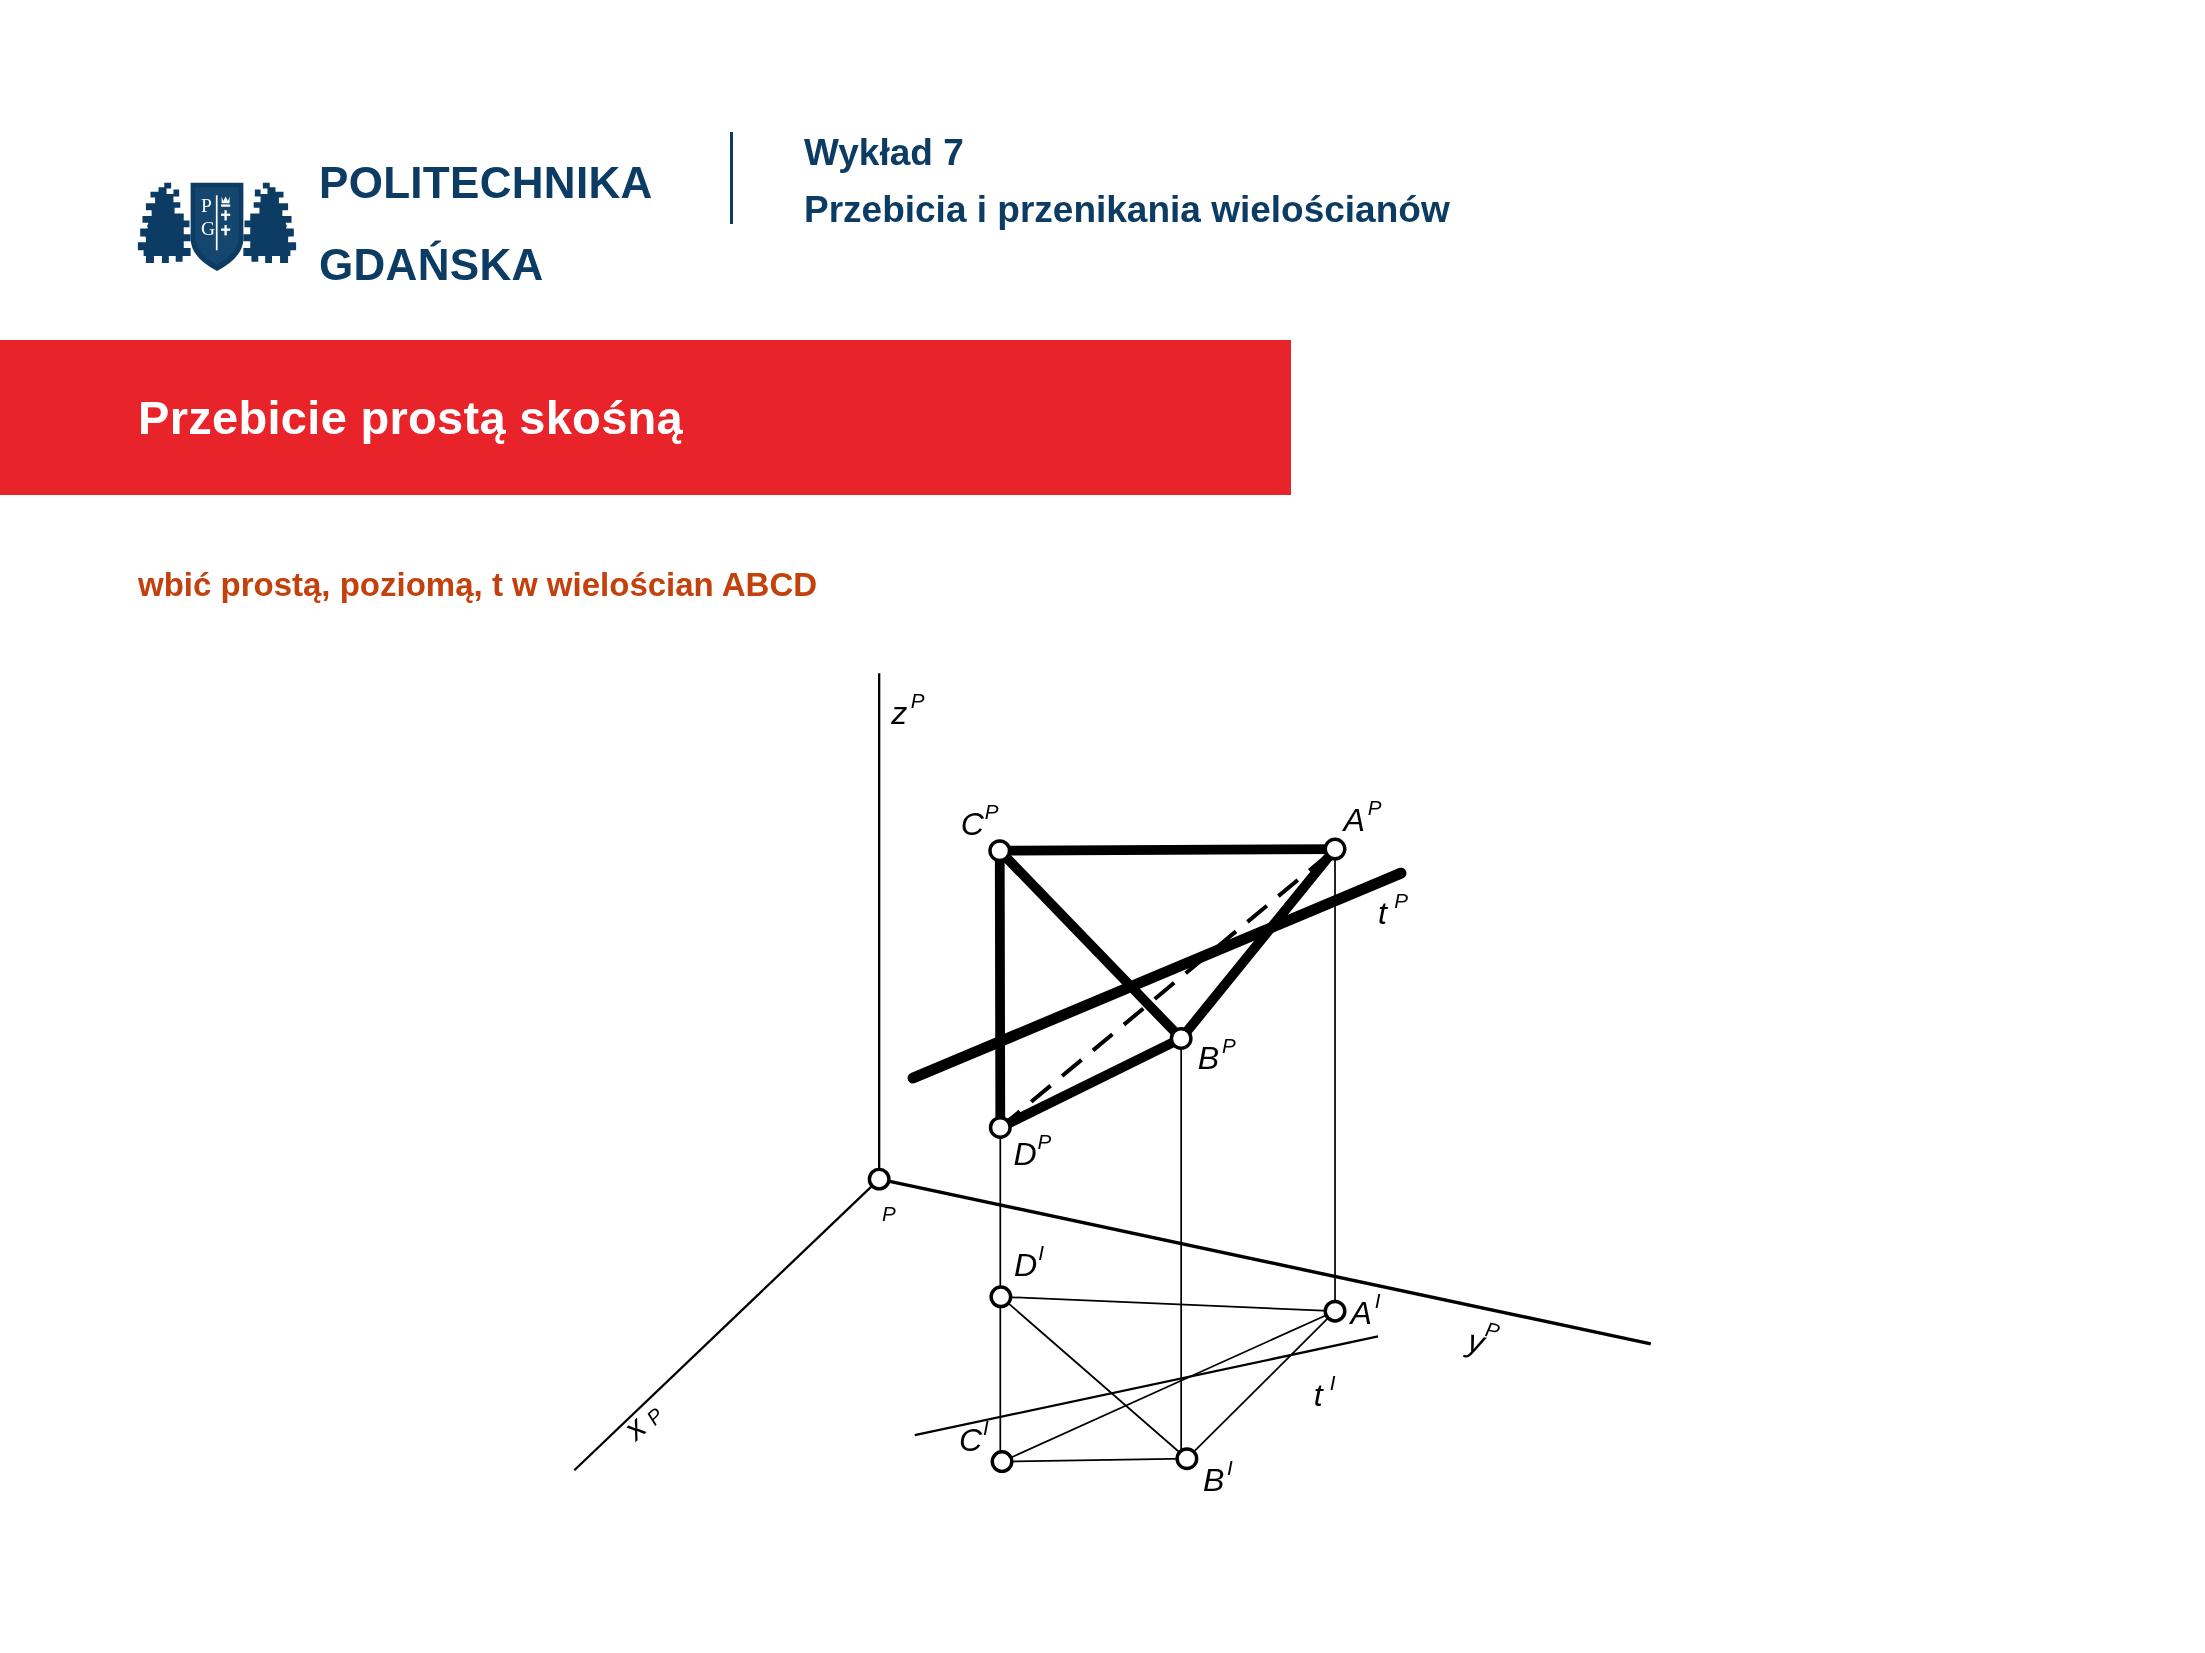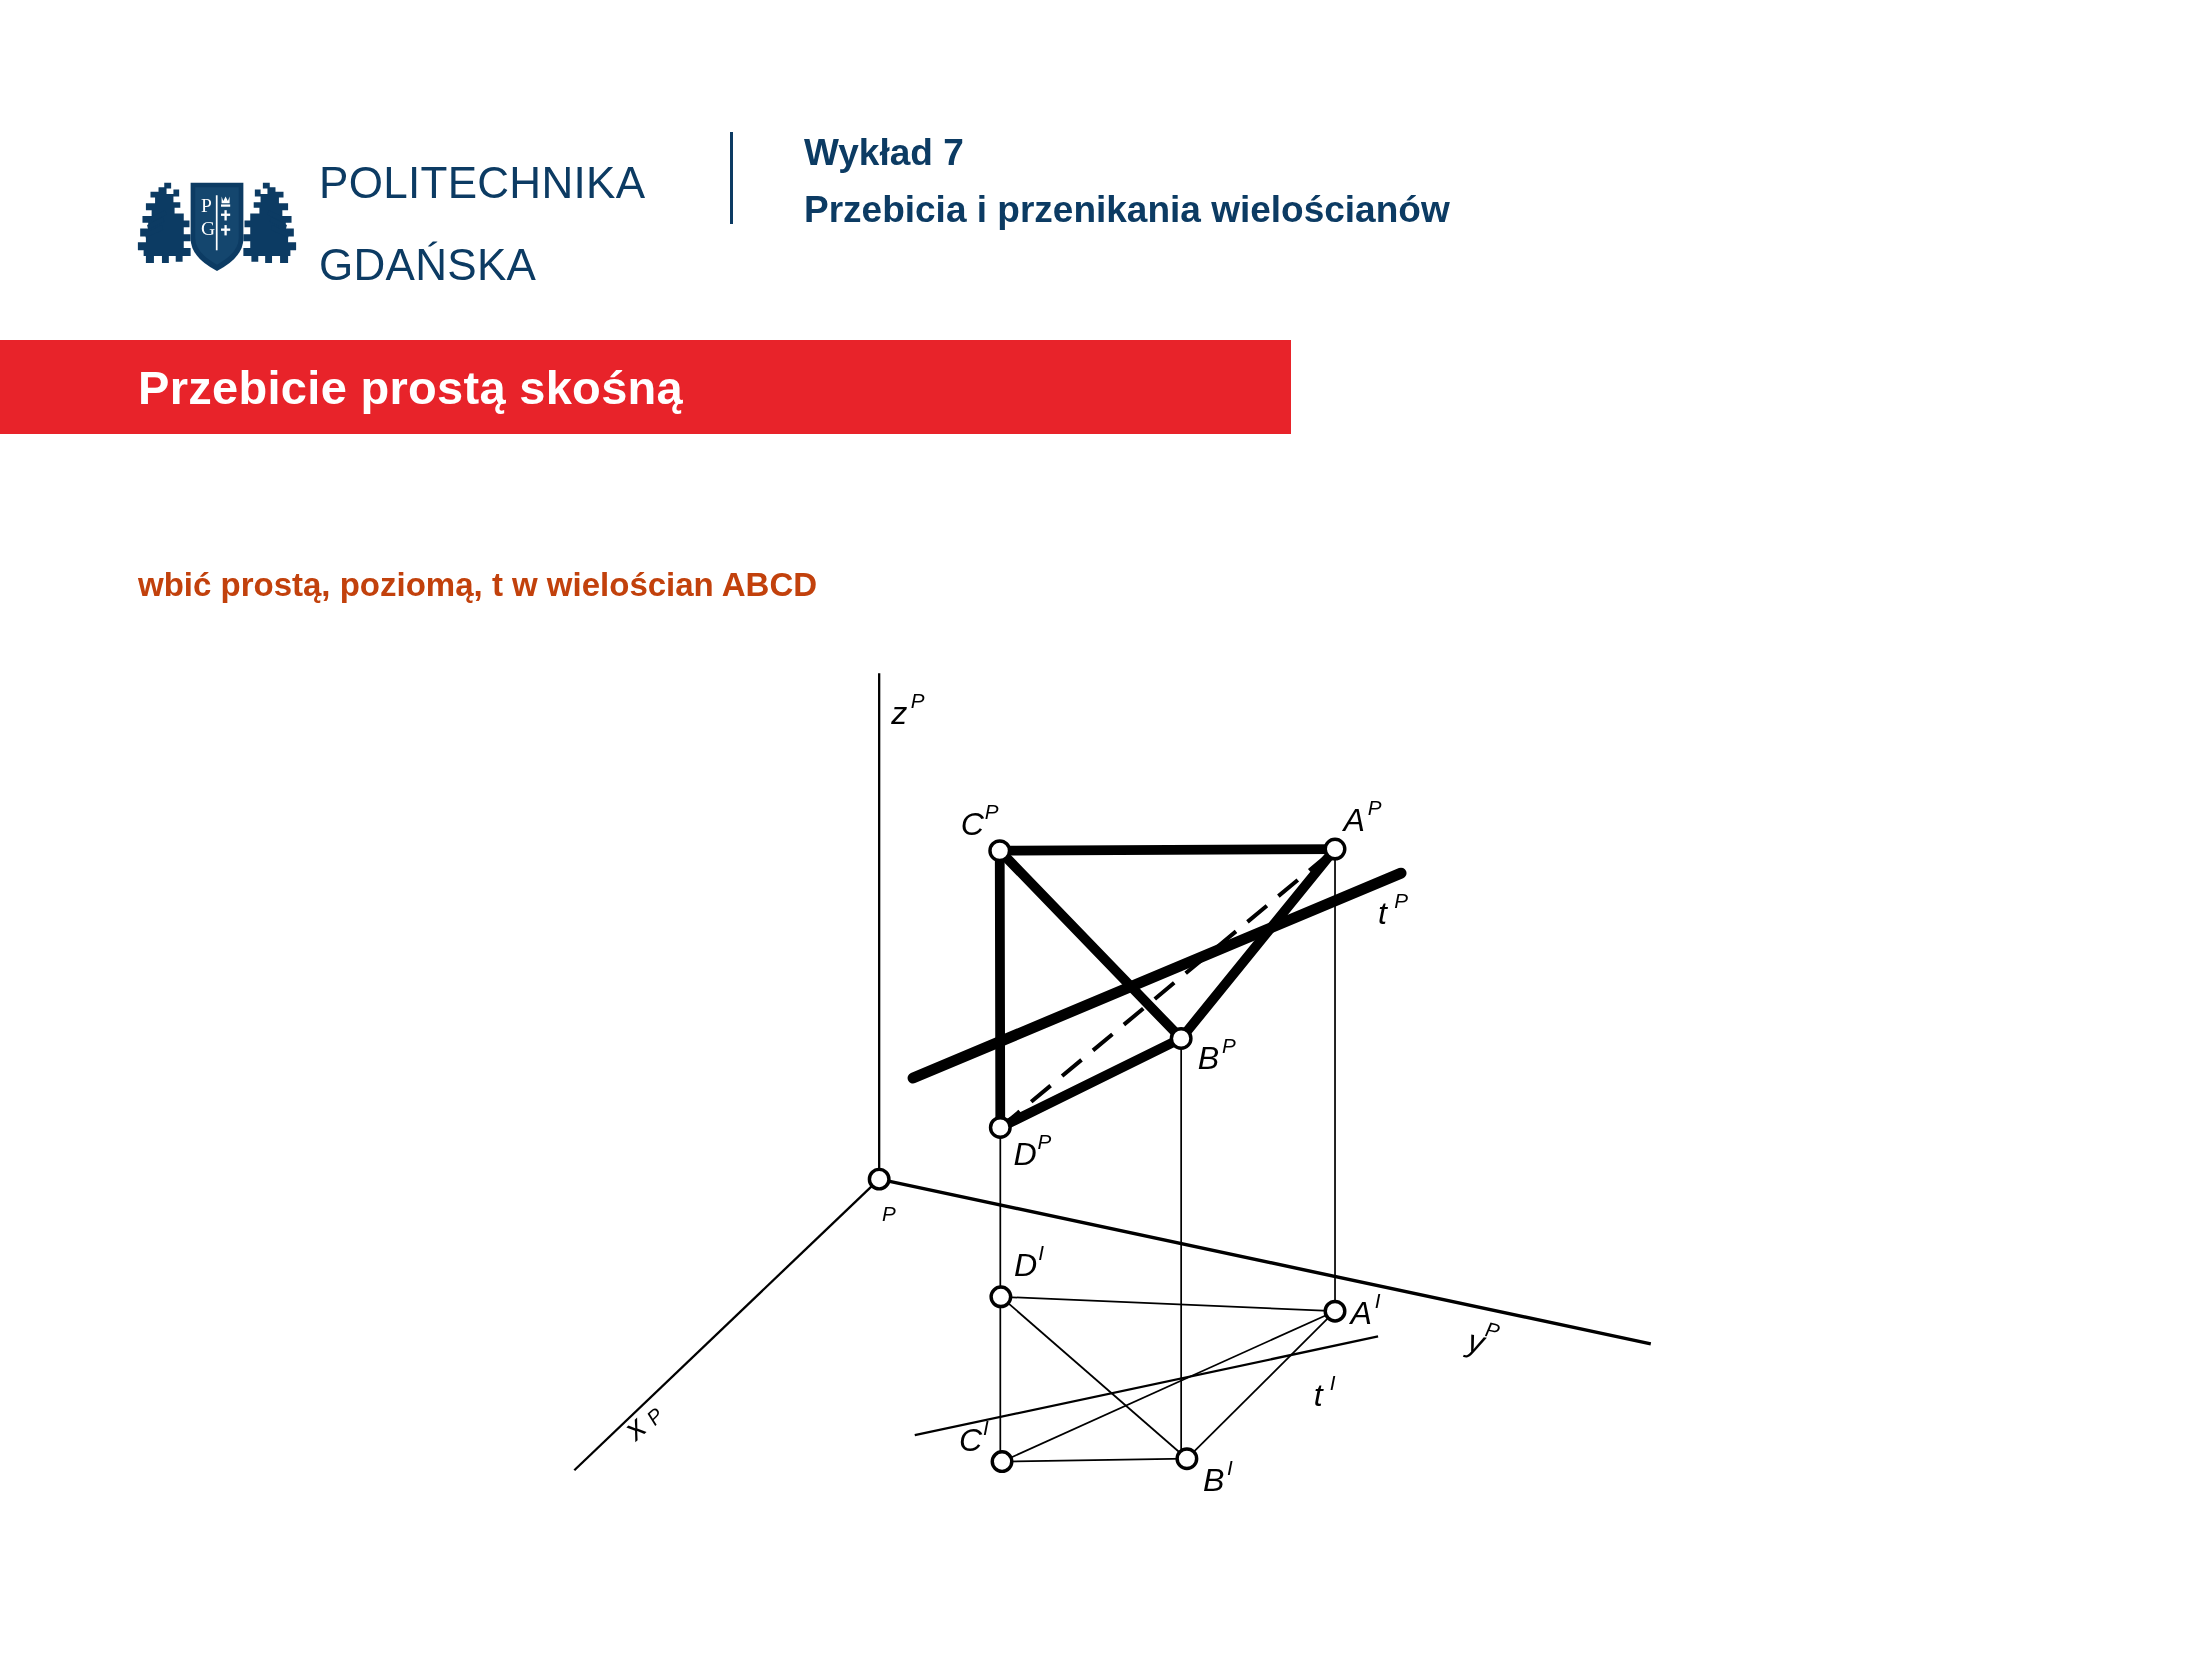--- a/index.html
+++ b/index.html
@@ -31,21 +31,21 @@
     align-items: center;
   }
   .crest {
     width: 172px;
     height: 109px;
     flex: 0 0 auto;
   }
   .uni-name {
     margin-left: 16px;
     color: #0c3b63;
-    font-weight: normal;
+    font-weight: bold;
     font-size: 44px;
     line-height: 0.93;
     letter-spacing: 0.3px;
     white-space: pre-line;
   }
   .hdr-divider {
     position: absolute;
     left: 730px;
     top: 132px;
     width: 2.9px;
@@ -61,21 +61,21 @@
   }
   .hdr-line1 { font-size: 37px; line-height: 1.18; }
   .hdr-line2 { font-size: 37px; line-height: 1.18; margin-top: 13.8px; }
 
   
   .banner {
     position: absolute;
     left: 0;
     top: 340px;
     width: 1291px;
-    height: 94px;
+    height: 155px;
     background: #e8232a;
     display: flex;
     align-items: center;
   }
   .banner-title {
     color: #ffffff;
     font-weight: bold;
     font-size: 47px;
     margin-left: 138px;
     letter-spacing: 0.3px;

